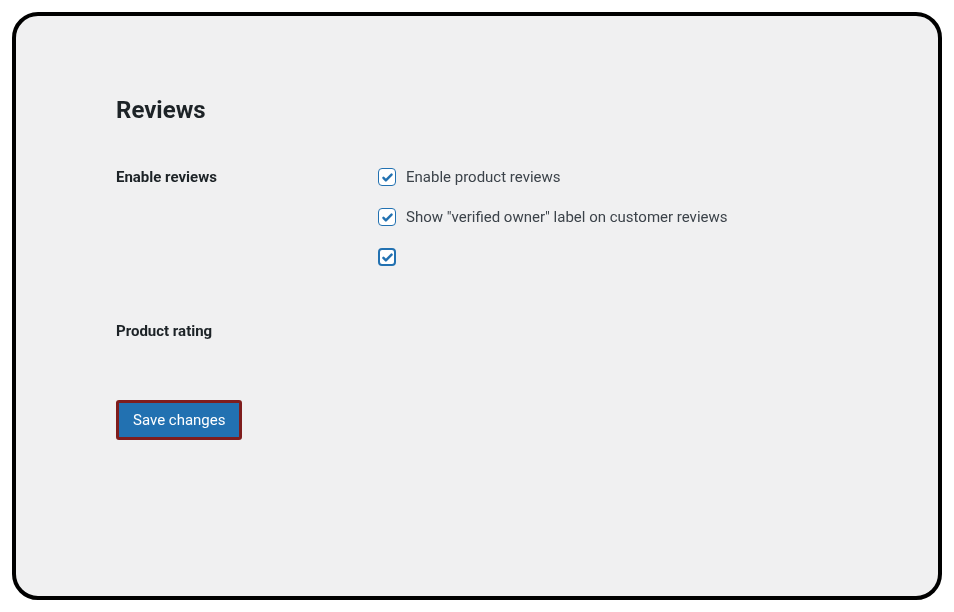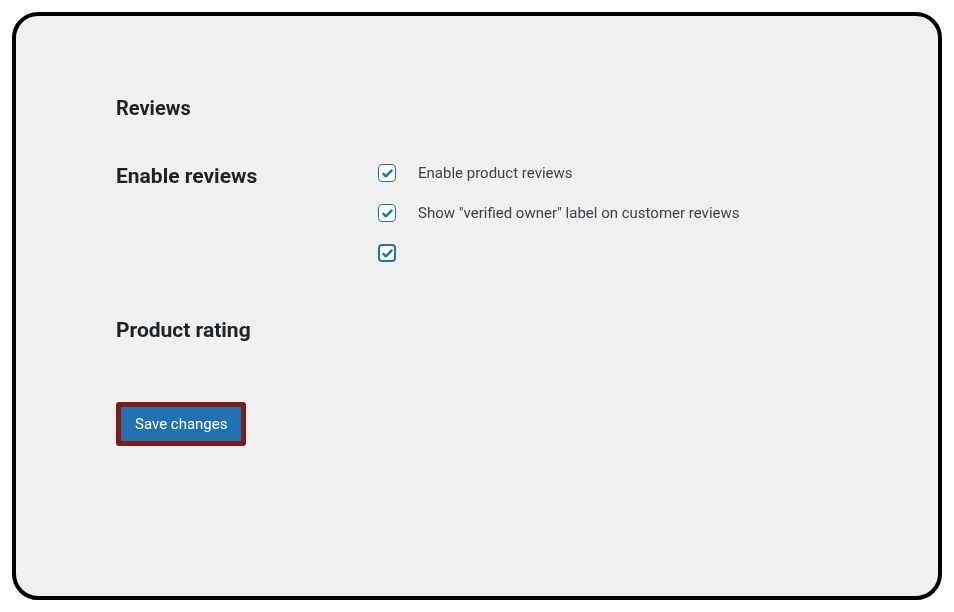--- a/index.html
+++ b/index.html
@@ -17,34 +17,34 @@
     .window {
       width: 100%;
       height: 100%;
       background: #f0f0f1;
       border: 4px solid #000;
       border-radius: 26px;
       padding: 80px 100px 40px 100px;
       position: relative;
     }
     .section-heading {
-      font-size: 20px;
+      font-size: 24px;
       font-weight: 700;
       color: #1d2327;
       margin-bottom: 44px;
     }
     .settings-row {
       display: flex;
       align-items: flex-start;
       margin-bottom: 56px;
     }
     .row-label {
       width: 262px;
       flex-shrink: 0;
-      font-size: 21px;
+      font-size: 15px;
       font-weight: 700;
       color: #1d2327;
       padding-top: 0px;
     }
     .row-controls {
       display: flex;
       flex-direction: column;
       gap: 22px;
     }
     .checkbox-line {
@@ -73,29 +73,28 @@
       stroke: #2271b1;
       stroke-width: 3;
       fill: none;
       stroke-linecap: round;
       stroke-linejoin: round;
     }
     .cb-label {
       font-size: 15px;
       color: #3c434a;
       cursor: pointer;
-      margin-left: 12px;
     }
     .save-btn {
       display: inline-block;
       background: #2271b1;
       color: #fff;
       font-size: 15px;
       padding: 8px 14px;
-      border: 5px solid #7f1d1d;
+      border: 3px solid #7f1d1d;
       border-radius: 3px;
       cursor: pointer;
       margin-top: 4px;
     }
   </style>
 </head>
 <body>
 
 <div class="window">
 

